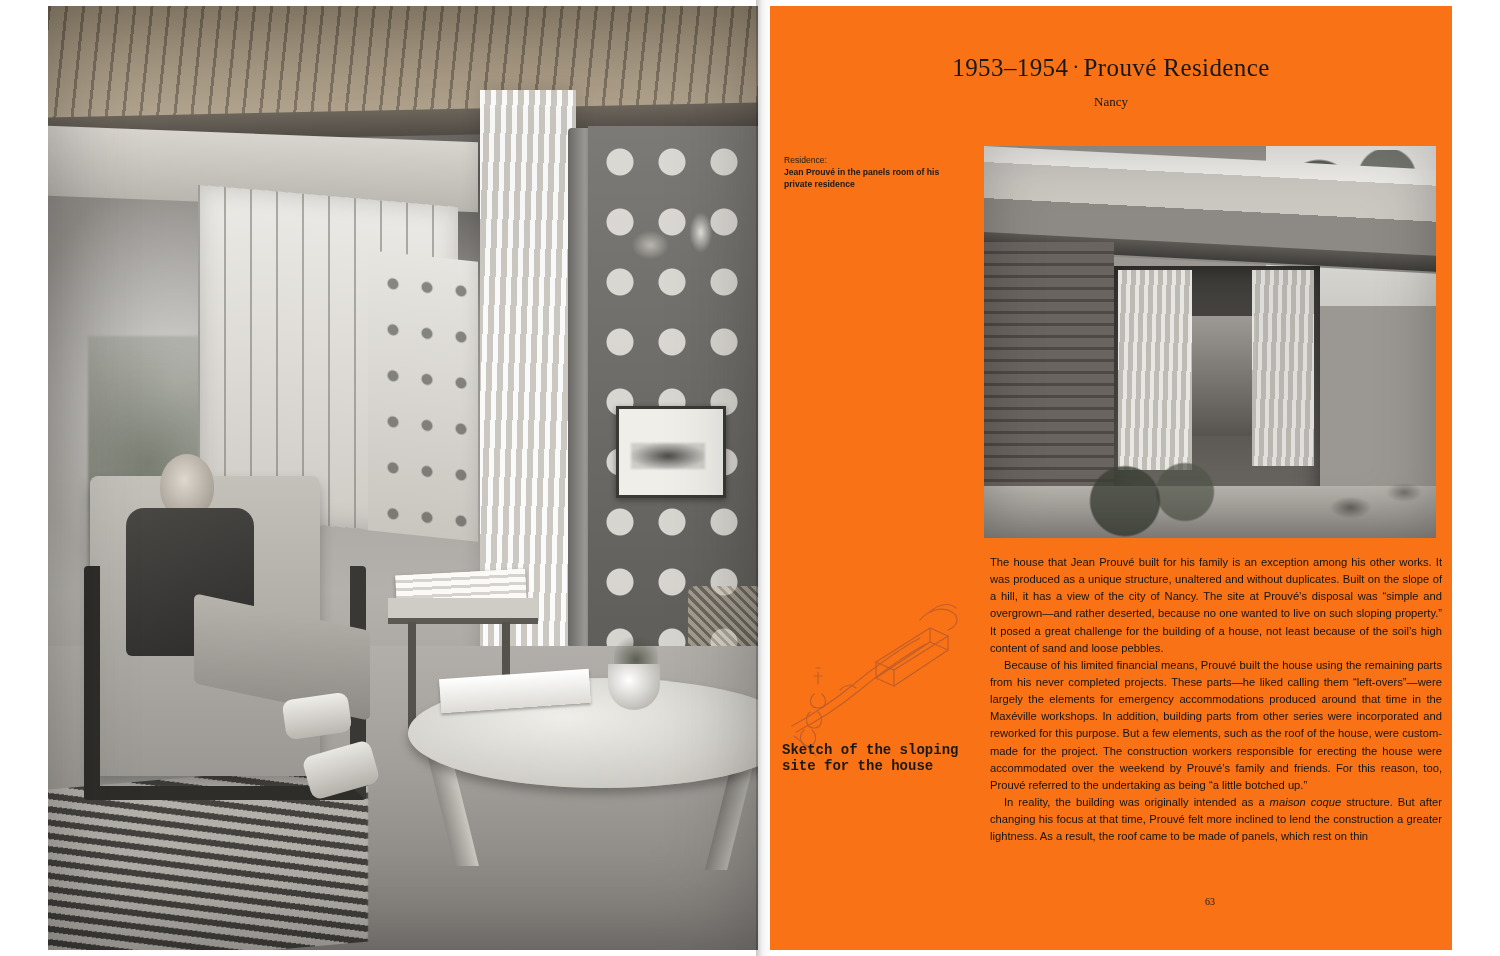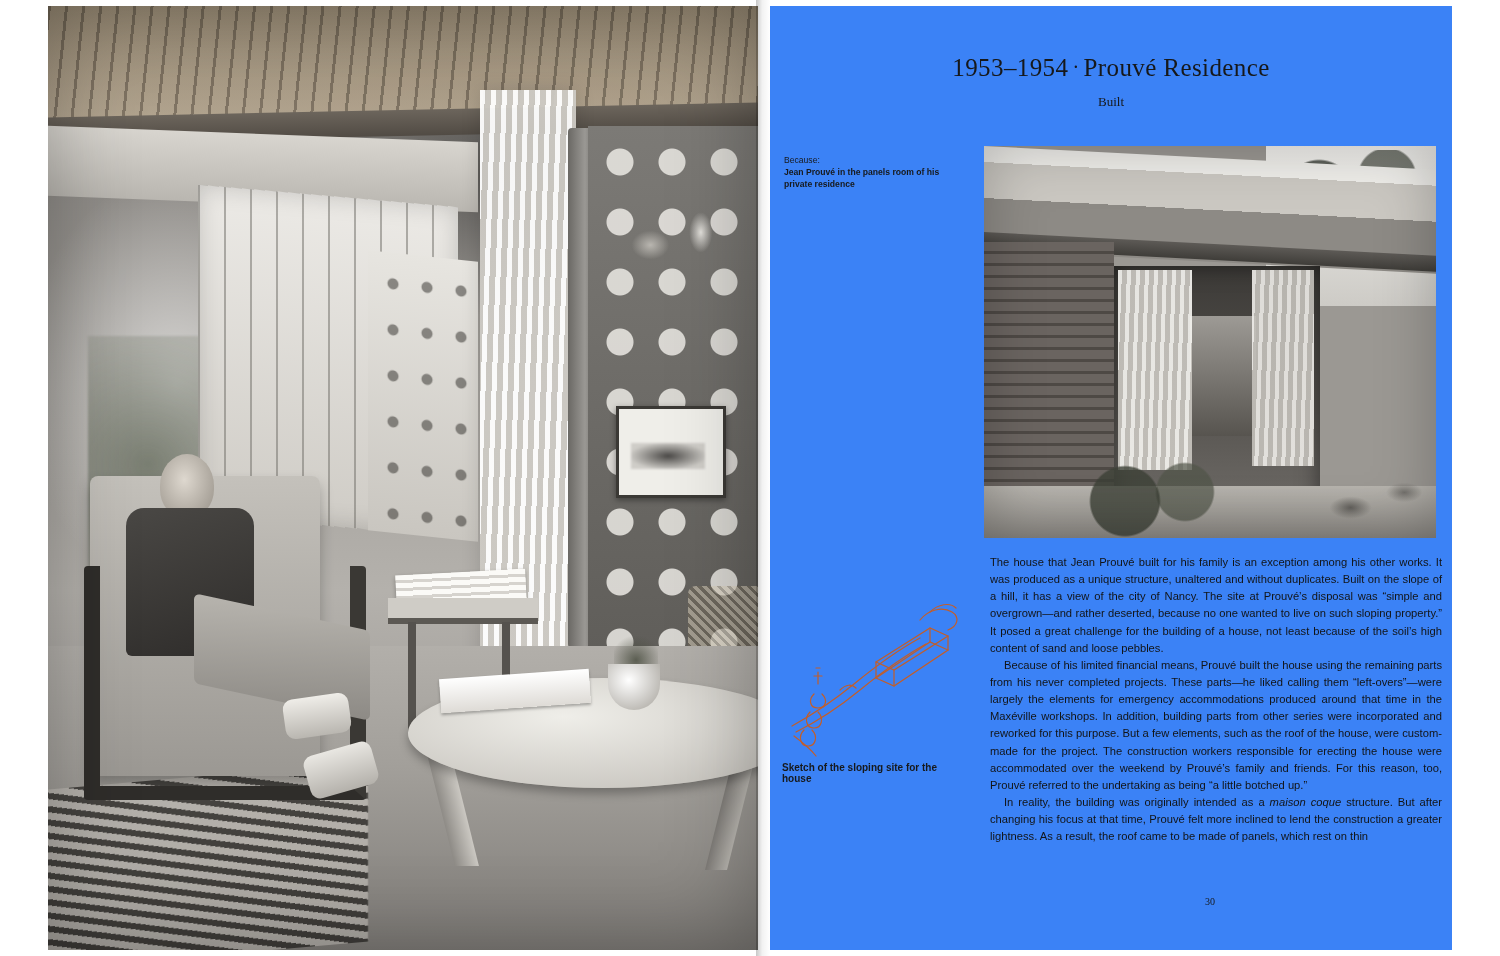--- a/index.html
+++ b/index.html
@@ -243,21 +243,21 @@
     position: absolute;
     left: 756px; top: 0; width: 14px; height: 956px;
     background: linear-gradient(90deg, rgba(0,0,0,0.22), rgba(0,0,0,0.05) 45%, rgba(0,0,0,0) 100%);
   }
 
   
   .right-page {
     position: absolute;
     left: 770px; top: 6px;
     width: 682px; height: 944px;
-    background: #3b82f6;
+    background: #f97316;
   }
   .chapter-title {
     position: absolute;
     left: 0; top: 48px; width: 682px;
     text-align: center;
     font-family: "Liberation Serif", serif;
     font-size: 25px;
     letter-spacing: 0.4px;
     color: #16181a;
   }
@@ -288,24 +288,25 @@
   .caption-bold { font-weight: 700; }
   .caption-text { font-weight: 400; }
 
   
   .sketch-wrap {
     position: absolute;
     left: 10px; top: 560px; width: 190px; height: 200px;
   }
   .sketch-caption {
     position: absolute;
-    left: 12px; top: 756px; width: 180px;
-    font-size: 10px;
+    left: 12px; top: 736px; width: 180px;
+    font-size: 14px;
     font-weight: 700;
     color: #17191b;
+    font-family: Liberation Mono, monospace;
   }
 
   
   .photo-right {
     position: absolute;
     left: 214px; top: 140px;
     width: 452px; height: 392px;
     overflow: hidden;
     background: #9b9893;
     border: 0;
@@ -446,25 +447,25 @@
     </div>
   </div>
 
   <div class="gutter"></div>
 
   <div class="right-page">
 
     <div class="chapter-title">
       <span>1953–1954</span><span class="dot">·</span><span>Prouvé Residence</span>
     </div>
-    <div class="chapter-sub">Built</div>
+    <div class="chapter-sub">Nancy</div>
 
     <div class="caption-col">
       <div class="caption-block">
-        <div class="caption-lead">Because:</div>
+        <div class="caption-lead">Residence:</div>
         <div class="caption-bold">Jean Prouvé in the panels room of his private residence</div>
       </div>
     </div>
 
     <div class="sketch-wrap">
       <svg width="190" height="200" viewBox="0 0 190 200">
         <g fill="none" stroke="#c25e2a" stroke-width="1.2" stroke-linecap="round">
           <path d="M12 160 C 30 150, 52 136, 74 118 C 96 100, 118 84, 140 72"></path>
           <path d="M16 166 C 36 156, 58 142, 80 124 C 102 106, 124 90, 146 78"></path>
           <path d="M96 96 L 150 62 L 168 70 L 114 104 Z"></path>
@@ -498,16 +499,16 @@
       <div class="pr-rocks"></div>
       <div class="pr-vignette"></div>
     </div>
 
     <div class="body-col">
       <p>The house that Jean Prouvé built for his family is an exception among his other works. It was produced as a unique structure, unaltered and without duplicates. Built on the slope of a hill, it has a view of the city of Nancy. The site at Prouvé’s disposal was “simple and overgrown—and rather deserted, because no one wanted to live on such sloping property.” It posed a great challenge for the building of a house, not least because of the soil’s high content of sand and loose pebbles.</p>
       <p>Because of his limited financial means, Prouvé built the house using the remaining parts from his never completed projects. These parts—he liked calling them “left-overs”—were largely the elements for emergency accommodations produced around that time in the Maxéville workshops. In addition, building parts from other series were incorporated and reworked for this purpose. But a few elements, such as the roof of the house, were custom-made for the project. The construction workers responsible for erecting the house were accommodated over the weekend by Prouvé’s family and friends. For this reason, too, Prouvé referred to the undertaking as being “a little botched up.”</p>
       <p>In reality, the building was originally intended as a <em>maison coque</em> structure. But after changing his focus at that time, Prouvé felt more inclined to lend the construction a greater lightness. As a result, the roof came to be made of panels, which rest on thin</p>
     </div>
 
-    <div class="page-number">30</div>
+    <div class="page-number">63</div>
   </div>
 
 </div>
 
 </body></html>

